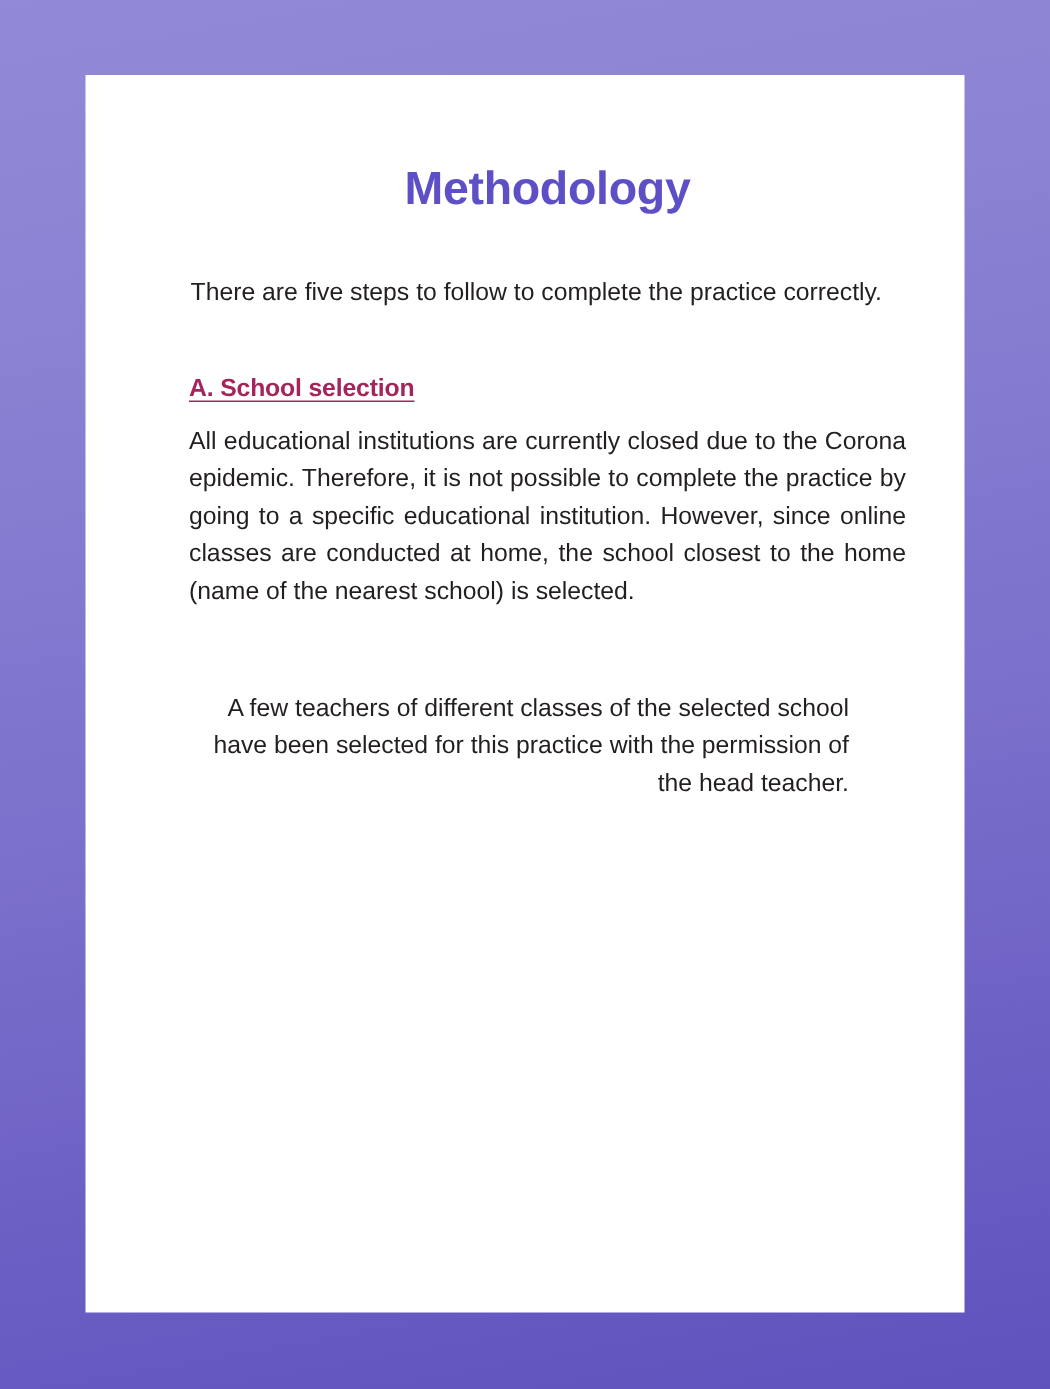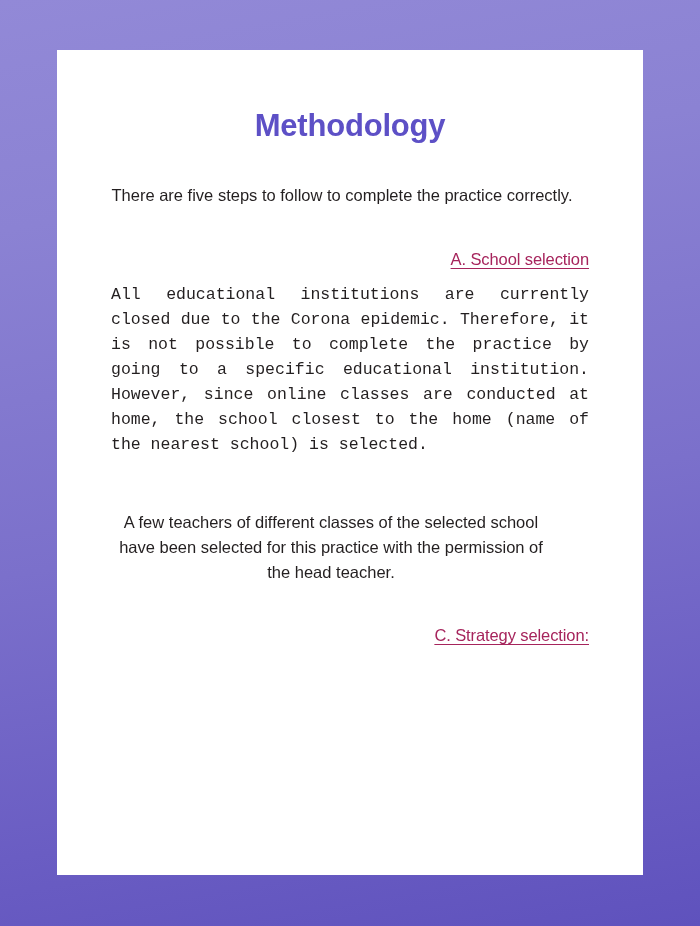--- a/index.html
+++ b/index.html
@@ -28,21 +28,21 @@
     position: absolute;
     left: 57px;
     top: 50px;
     width: 586px;
     height: 825px;
     background: #ffffff;
   }
 
   .page-inner {
     position: absolute;
-    left: 54px;
+    left: 69px;
     top: 0;
     width: 478px;
     height: 825px;
   }
 
   .doc-title {
     font-size: 31px;
     font-weight: bold;
     color: #5d50c6;
     text-align: center;
@@ -50,64 +50,62 @@
     margin: 0;
     padding-top: 58px;
   }
 
   .intro-paragraph {
     margin: 0;
     padding-top: 39px;
     font-size: 16.5px;
     line-height: 25px;
     color: #231f20;
-    text-align: center;
+    text-align: right;
     max-width: 462px;
   }
 
   .section {
     margin: 0;
   }
 
   .section-a { padding-top: 42px; }
   .section-b { padding-top: 40px; }
   .section-c { padding-top: 41px; }
 
   .section-heading {
     margin: 0;
     font-size: 16.5px;
-    font-weight: normal;
+    font-weight: bold;
     color: #a6245c;
     text-decoration: underline;
     text-underline-offset: 3px;
     letter-spacing: -0.1px;
-    text-align: right;
   }
 
   .section-heading .colon-dark {
     color: #231f20;
   }
 
   .section-body {
     margin: 0;
     padding-top: 13px;
     font-size: 16.5px;
     line-height: 25px;
     color: #231f20;
     width: 478px;
   }
 
   .justified {
     text-align: justify;
     text-align-last: left;
-    font-family: Liberation Mono, monospace;
   }
 
   .ragged {
-    text-align: center;
+    text-align: right;
     width: 440px;
   }
 </style>
 </head>
 <body>
 
 <div class="backdrop"></div>
 
 <div class="page-sheet">
   <div class="page-inner">
@@ -119,17 +117,16 @@
     <div class="section section-a">
       <div class="section-heading"><span>A. School selection</span></div>
       <p class="section-body justified">All educational institutions are currently closed due to the Corona  epidemic. Therefore, it is not possible to complete the practice by  going to a specific educational institution. However, since online  classes are conducted at home, the school closest to the home (name  of the nearest school) is selected.</p>
     </div>
 
     <div class="section section-b">
       <p class="section-body ragged">A few teachers of different classes of the selected school have been  selected for this practice with the permission of the head teacher.</p>
     </div>
 
     <div class="section section-c">
-      <div class="section-heading"><span>C. Strategy selection:</span></div>
     </div>
 
   </div>
 </div>
 
 </body></html>

